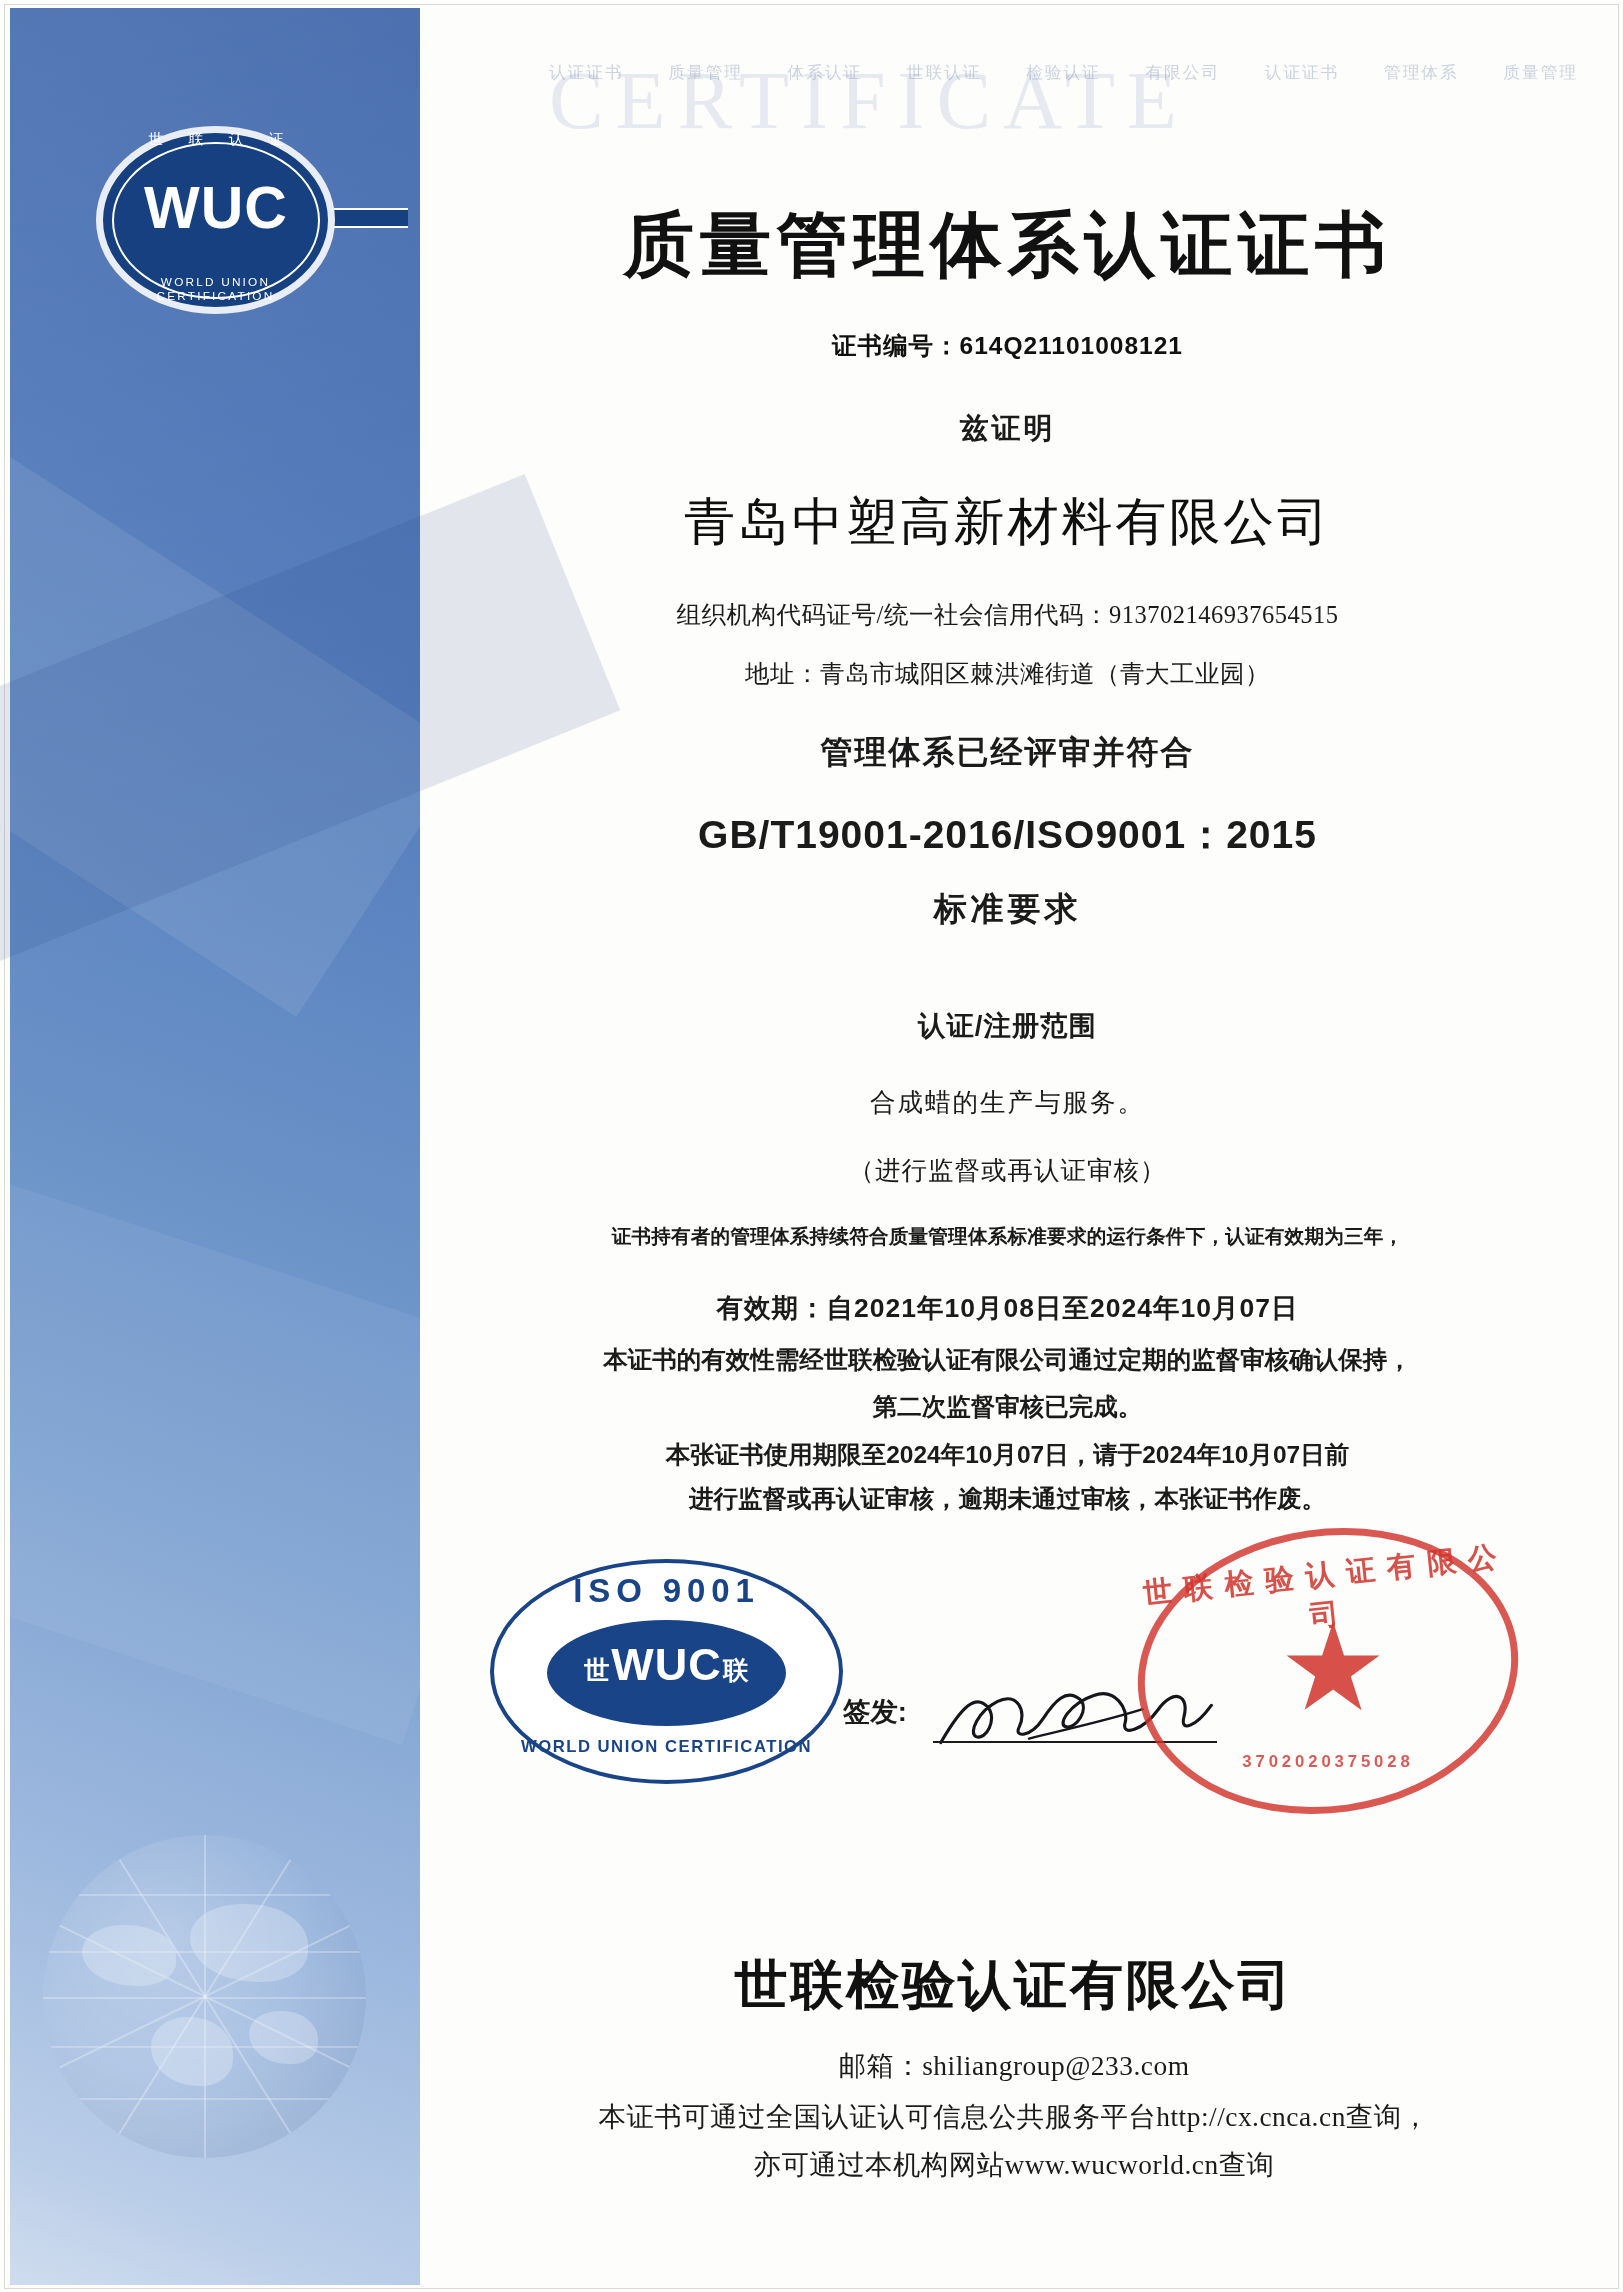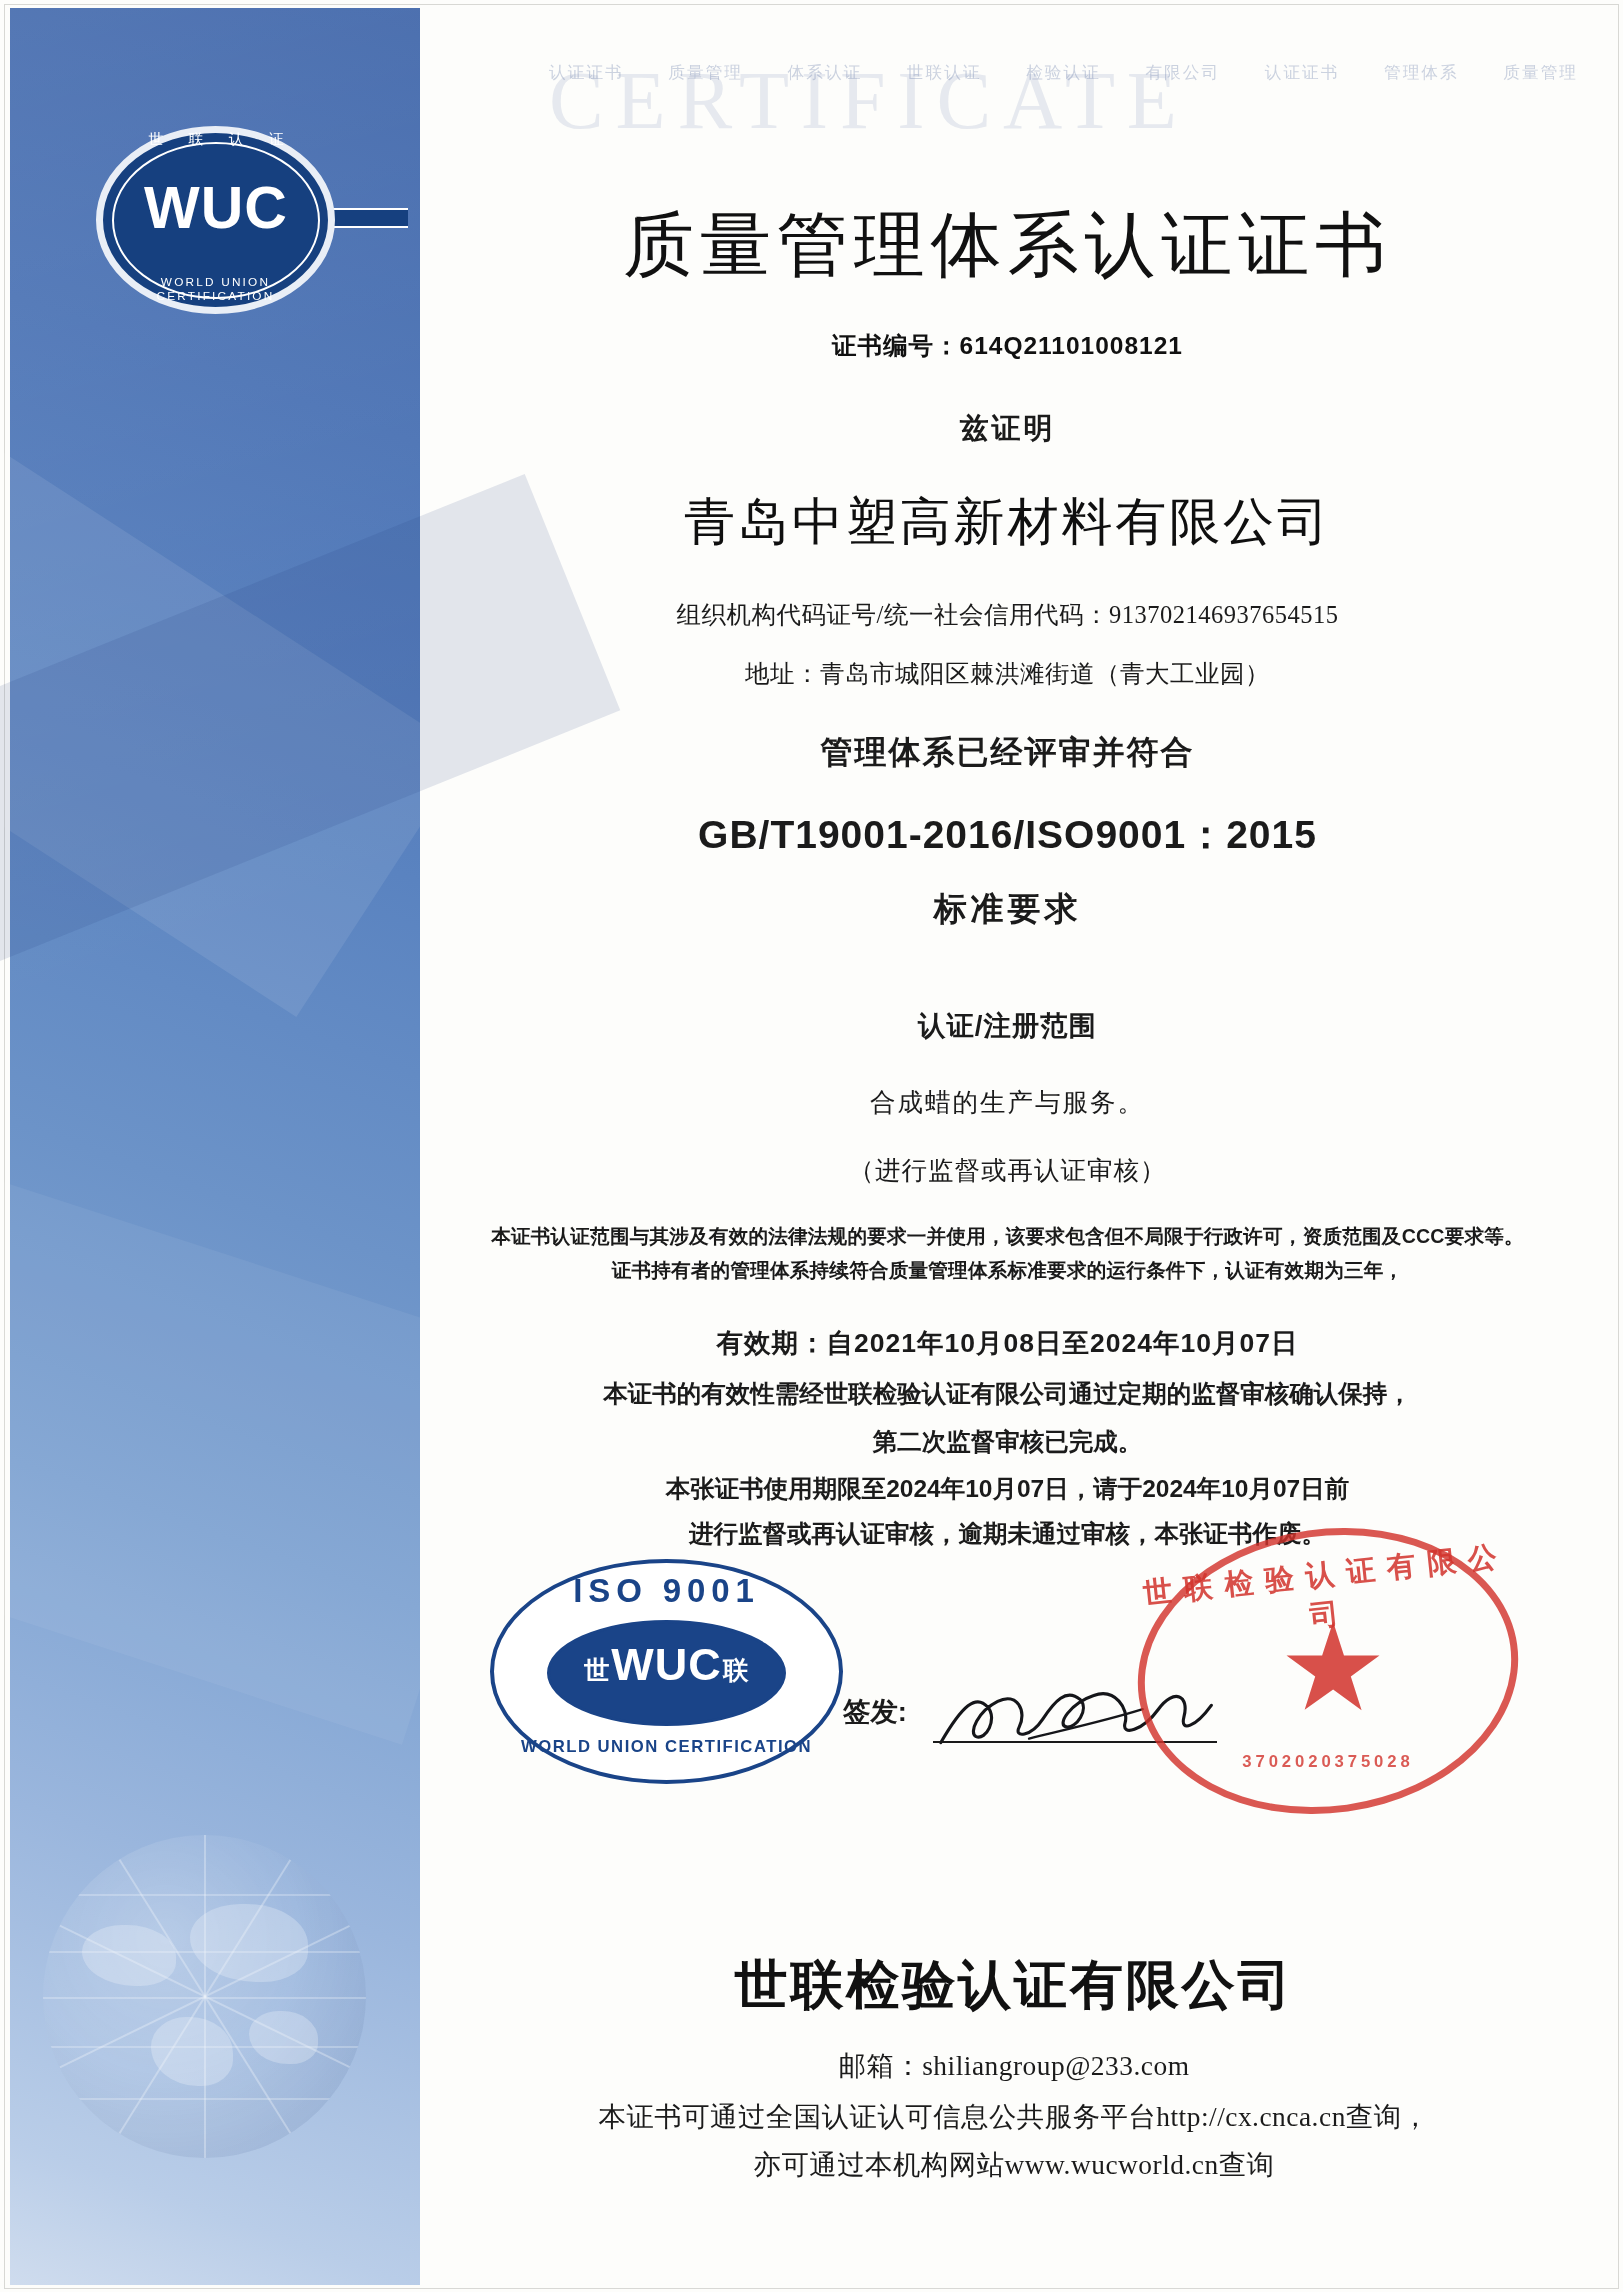--- a/index.html
+++ b/index.html
@@ -198,21 +198,21 @@
   #content {
     position: absolute;
     left: 431px;
     top: 118px;
     width: 1153px;
     text-align: center;
   }
 
   .title-main {
     font-family: "Liberation Sans", sans-serif;
-    font-weight: normal;
+    font-weight: bold;
     font-size: 71px;
     letter-spacing: 5.9px;
     color: #111;
     margin-top: 88px;
     line-height: 1.1;
   }
   .cert-no {
     font-family: "Liberation Sans", sans-serif;
     font-size: 24.5px;
     font-weight: bold;
@@ -582,21 +582,20 @@
     <div class="company">青岛中塑高新材料有限公司</div>
     <div class="org-code">组织机构代码证号/统一社会信用代码：913702146937654515</div>
     <div class="address">地址：青岛市城阳区棘洪滩街道（青大工业园）</div>
     <div class="conform">管理体系已经评审并符合</div>
     <div class="standard">GB/T19001-2016/ISO9001：2015</div>
     <div class="standard-req">标准要求</div>
     <div class="scope-label">认证/注册范围</div>
     <div class="scope-text">合成蜡的生产与服务。</div>
     <div class="scope-note">（进行监督或再认证审核）</div>
     <div class="legal">
-      <div>本证书认证范围与其涉及有效的法律法规的要求一并使用，该要求包含但不局限于行政许可，资质范围及CCC要求等。</div>
       <div>证书持有者的管理体系持续符合质量管理体系标准要求的运行条件下，认证有效期为三年，</div>
     </div>
     <div class="validity">有效期：自2021年10月08日至2024年10月07日</div>
     <div class="validity-note">本证书的有效性需经世联检验认证有限公司通过定期的监督审核确认保持，</div>
     <div class="surveillance">第二次监督审核已完成。</div>
     <div class="usage-note">本张证书使用期限至2024年10月07日，请于2024年10月07日前</div>
     <div class="usage-note" style="margin-top:3.9px;">进行监督或再认证审核，逾期未通过审核，本张证书作废。</div>
   </div>
 
   <div id="sign-row">

